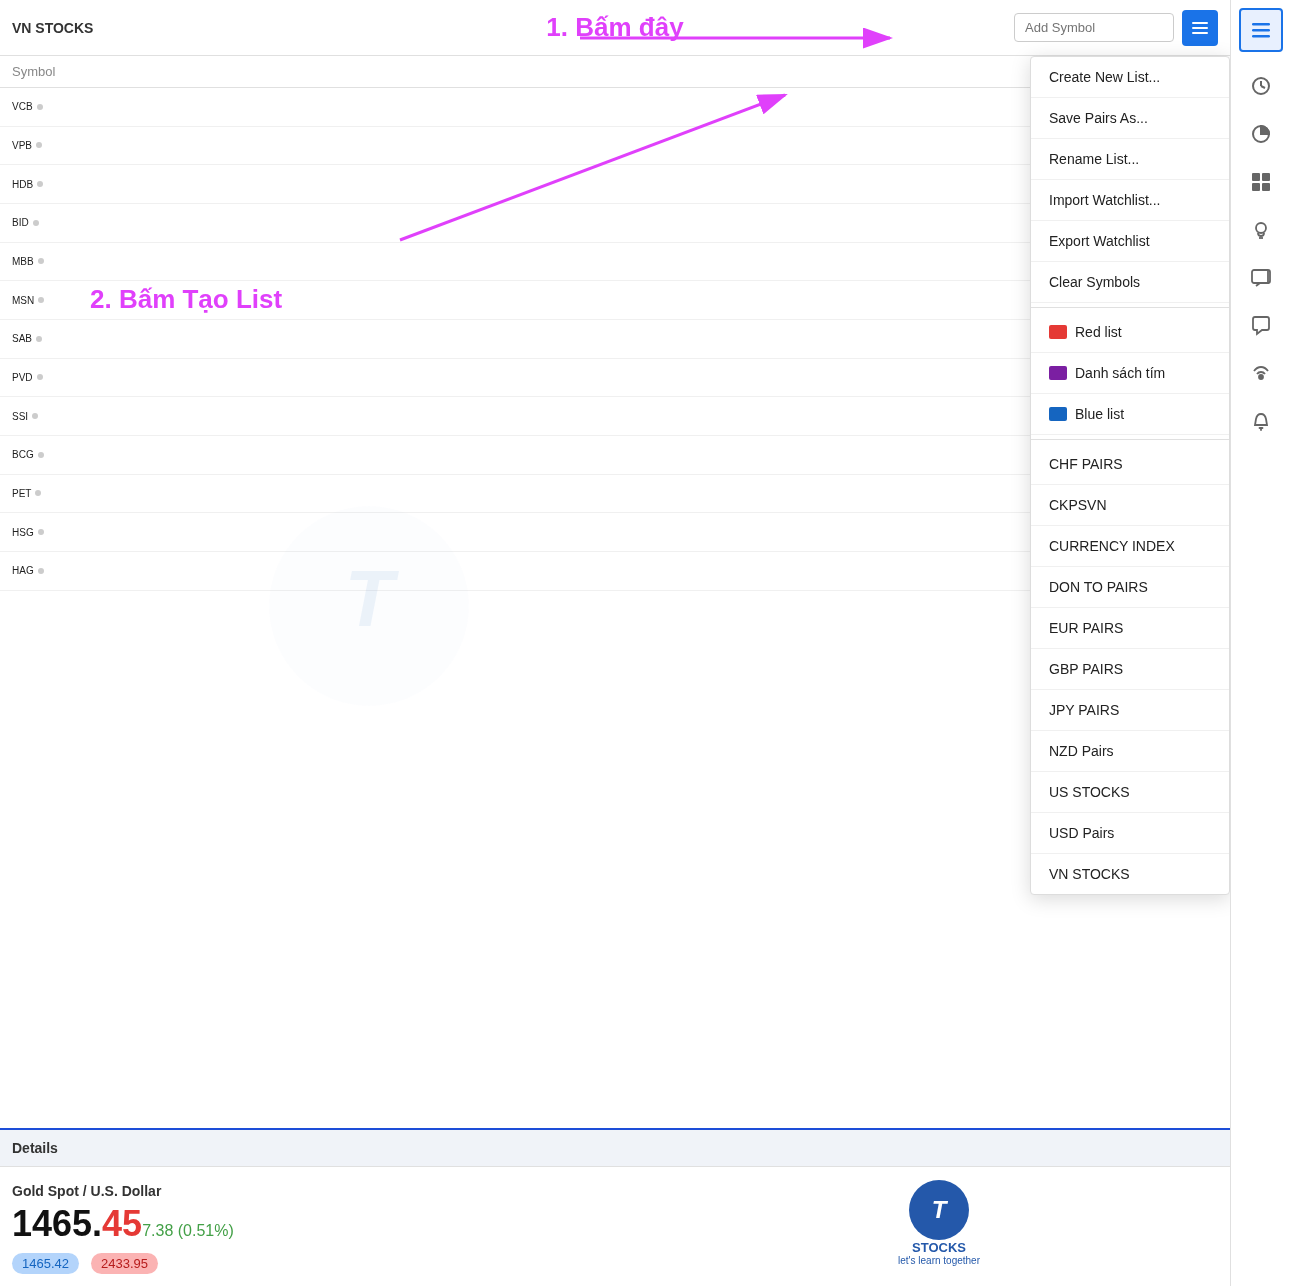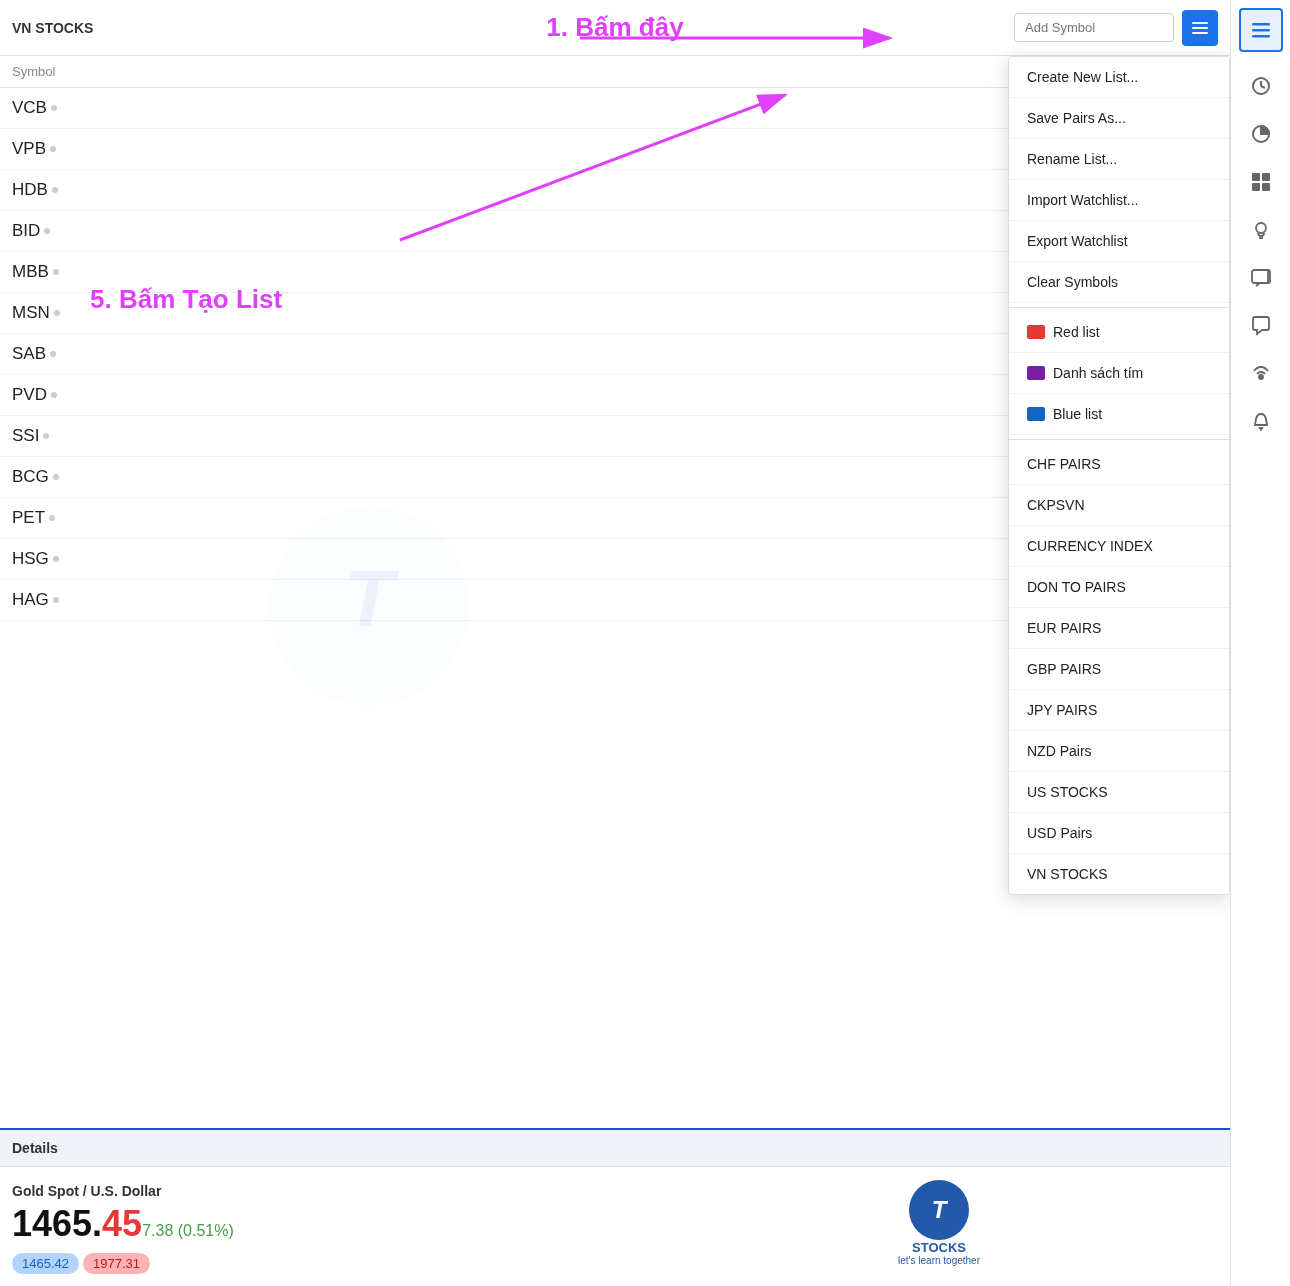--- a/index.html
+++ b/index.html
@@ -133,21 +133,21 @@
     .stock-row {
       display: flex;
       align-items: center;
       padding: 10px 12px;
       border-bottom: 1px solid #f0f0f0;
       cursor: pointer;
     }
 
     .stock-symbol {
       flex: 1;
-      font-size: 17px;
+      font-size: 10px;
       color: #222;
       display: flex;
       align-items: center;
       gap: 4px;
     }
 
     .stock-dot {
       width: 6px;
       height: 6px;
       background: #ccc;
@@ -227,21 +227,21 @@
     }
 
     .price-change {
       font-size: 16px;
       color: #43a047;
       font-weight: 500;
     }
 
     .price-tags {
       display: flex;
-      gap: 4px;
+      gap: 12px;
     }
 
     .price-tag-blue {
       background: #b3d4fb;
       color: #1565c0;
       padding: 3px 10px;
       border-radius: 12px;
       font-size: 13px;
     }
 
@@ -251,21 +251,21 @@
       padding: 3px 10px;
       border-radius: 12px;
       font-size: 13px;
     }
 
     
     .dropdown-menu {
       position: absolute;
       top: 56px;
       right: 0;
-      width: 222px;
+      width: 200px;
       background: #fff;
       border: 1px solid #ddd;
       border-radius: 4px;
       box-shadow: 0 4px 20px rgba(0,0,0,0.15);
       z-index: 100;
       overflow-y: auto;
       max-height: 900px;
     }
 
     .menu-item {
@@ -402,21 +402,21 @@
 
     <div class="stock-list" style="position:relative;">
 
       <div class="watermark">
         <svg width="220" height="220" viewBox="0 0 220 220">
           <circle cx="110" cy="110" r="100" fill="#1565c0" opacity="0.15"></circle>
           <text x="110" y="130" text-anchor="middle" font-size="80" font-weight="900" fill="#1565c0" font-style="italic">T</text>
         </svg>
       </div>
 
-      <div class="annot-2">5. Bấm Tạo List</div>
+      <div class="annot-2">2. Bấm Tạo List</div>
 
       <div id="stock-rows-container">
           <div class="stock-row">
     <div class="stock-symbol">
       VCB <span class="stock-dot"></span>
     </div>
     <div class="stock-last">
       91300.0<sup class="d-badge">D</sup>
     </div>
   </div>
@@ -523,21 +523,21 @@
       <div class="details-header">Details</div>
       <div class="details-content">
         <div class="details-name">Gold Spot / U.S. Dollar</div>
         <div class="details-price-row">
           <span class="price-main">1465.</span>
             <span class="price-decimal">45</span>
           <span class="price-change">7.38 (0.51%)</span>
         </div>
         <div class="price-tags">
           <span class="price-tag-blue">1465.42</span>
-          <span class="price-tag-pink">1977.31</span>
+          <span class="price-tag-pink">2433.95</span>
         </div>
       </div>
     </div>
 
     <div class="dropdown-menu">
       <div id="dropdown-items-container">
           <div class="menu-item">
             <span>Create New List...</span>
           </div>
           <div class="menu-item">

